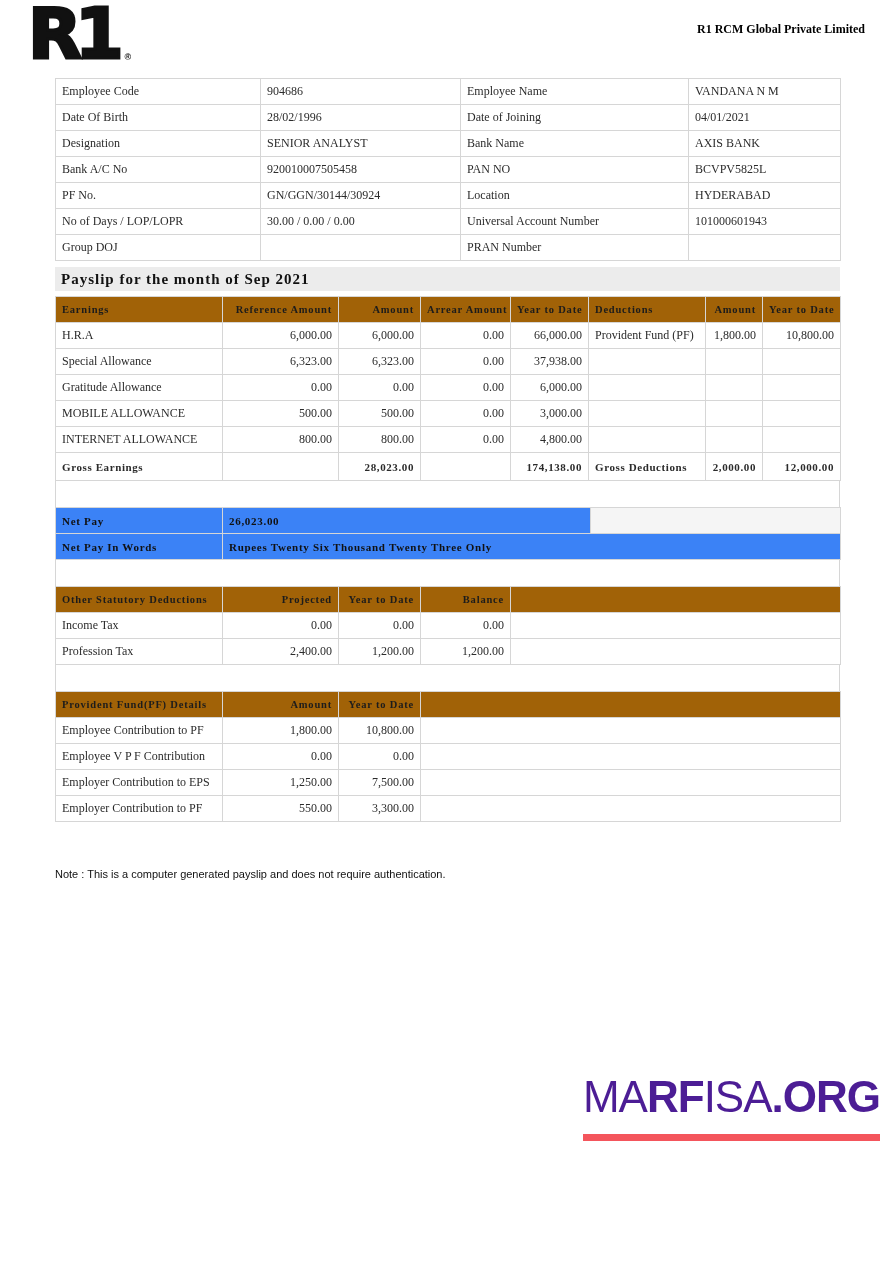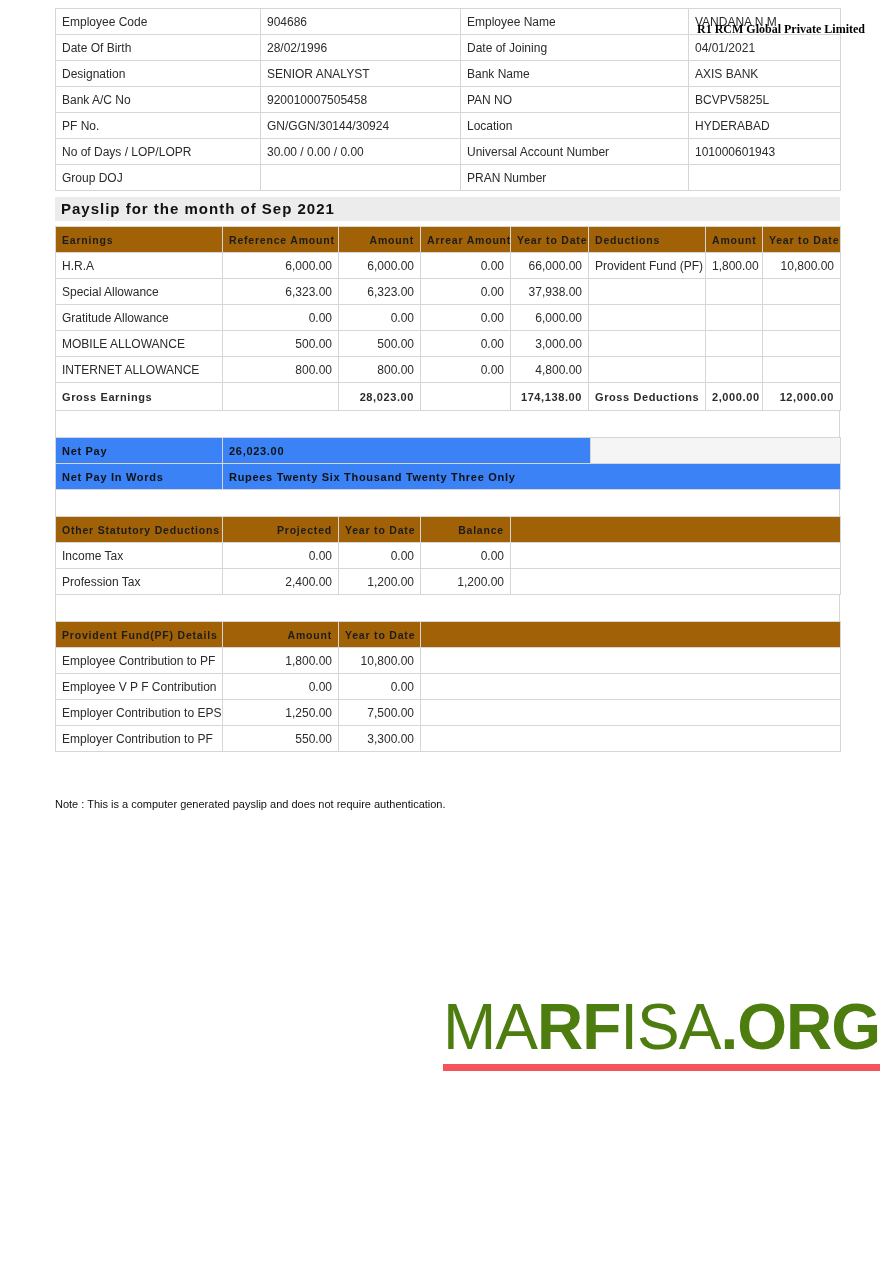--- a/index.html
+++ b/index.html
@@ -14,50 +14,53 @@
     display:inline-block; font-family:"DejaVu Sans", sans-serif;
     font-weight:bold; font-size:70px; line-height:60px; letter-spacing:-7px;
     color:#111; -webkit-text-stroke:3px #111;
   }
   .r1-reg { display:inline-block; font-size:9px; color:#111; vertical-align:bottom; margin:0 0 2px 8px; -webkit-text-stroke:0; font-weight:bold; }
   .company-name {
     position:absolute; top:22px; right:27px;
     font-family:"Liberation Serif", serif; font-weight:bold; font-size:12px; color:#000;
   }
   
-  .content { margin-left:55px; width:785px; }
+  .content { margin-left:55px; width:785px;font-family:Liberation Serif, serif; }
   table.tbl { width:785px; table-layout:fixed; border-collapse:collapse; font-size:12px; color:#2b2b2b; }
   table.tbl td { border:1px solid #d6d6d6; height:26px; padding:0 6px; white-space:nowrap; }
   td.num { text-align:right; }
   tr.hdr td { background:#a16207; font-weight:bold; letter-spacing:0.8px; font-size:10.5px; color:#1c1c1c; }
   tr.total td { font-weight:bold; letter-spacing:0.6px; font-size:11px; height:28px; }
   .emp-tbl { margin-top:8px; }
   .section-bar {
     margin:6px 0 5px 0; width:785px; height:24px; line-height:24px; background:#ececec;
     font-weight:bold; font-size:15px; letter-spacing:1px; color:#111; padding-left:6px;
   }
   .spacer { width:785px; height:26px; border-left:1px solid #d6d6d6; border-right:1px solid #d6d6d6; }
   
   .netpay-tbl td { background:#3b82f6; }
   .netpay-tbl td.void { background:#f5f5f5; }
   .netpay-tbl td.blabel, .netpay-tbl td.bval { font-weight:bold; letter-spacing:0.7px; font-size:11px; color:#111; }
   
   .note { margin:46px 0 0 55px; font-size:11px; color:#111; }
   
   .marfisa { margin:185px 12px 0 auto; width:fit-content; }
-  .marfisa-text { font-size:64px; line-height:64px; color:#4d7c0f; letter-spacing:-1px; white-space:nowrap; }
+  .marfisa-text { font-size:44px; line-height:64px; color:#4c1d95; letter-spacing:-1px; white-space:nowrap; }
   .w-light { font-weight:normal; }
   .w-bold  { font-weight:bold; }
   .marfisa-rule { height:7px; background:#f4555c; margin-top:5px; }
 </style>
 </head>
 <body>
 
 <div class="page">
 
+  <div class="brand">
+    <span class="r1-logo">R1</span><span class="r1-reg">®</span>
+  </div>
   <div class="company-name">R1 RCM Global Private Limited</div>
 
   <div class="content">
 
     <table class="tbl emp-tbl">
       <colgroup>
           <col style="width:205px">
           <col style="width:200px">
           <col style="width:228px">
           <col style="width:152px">

